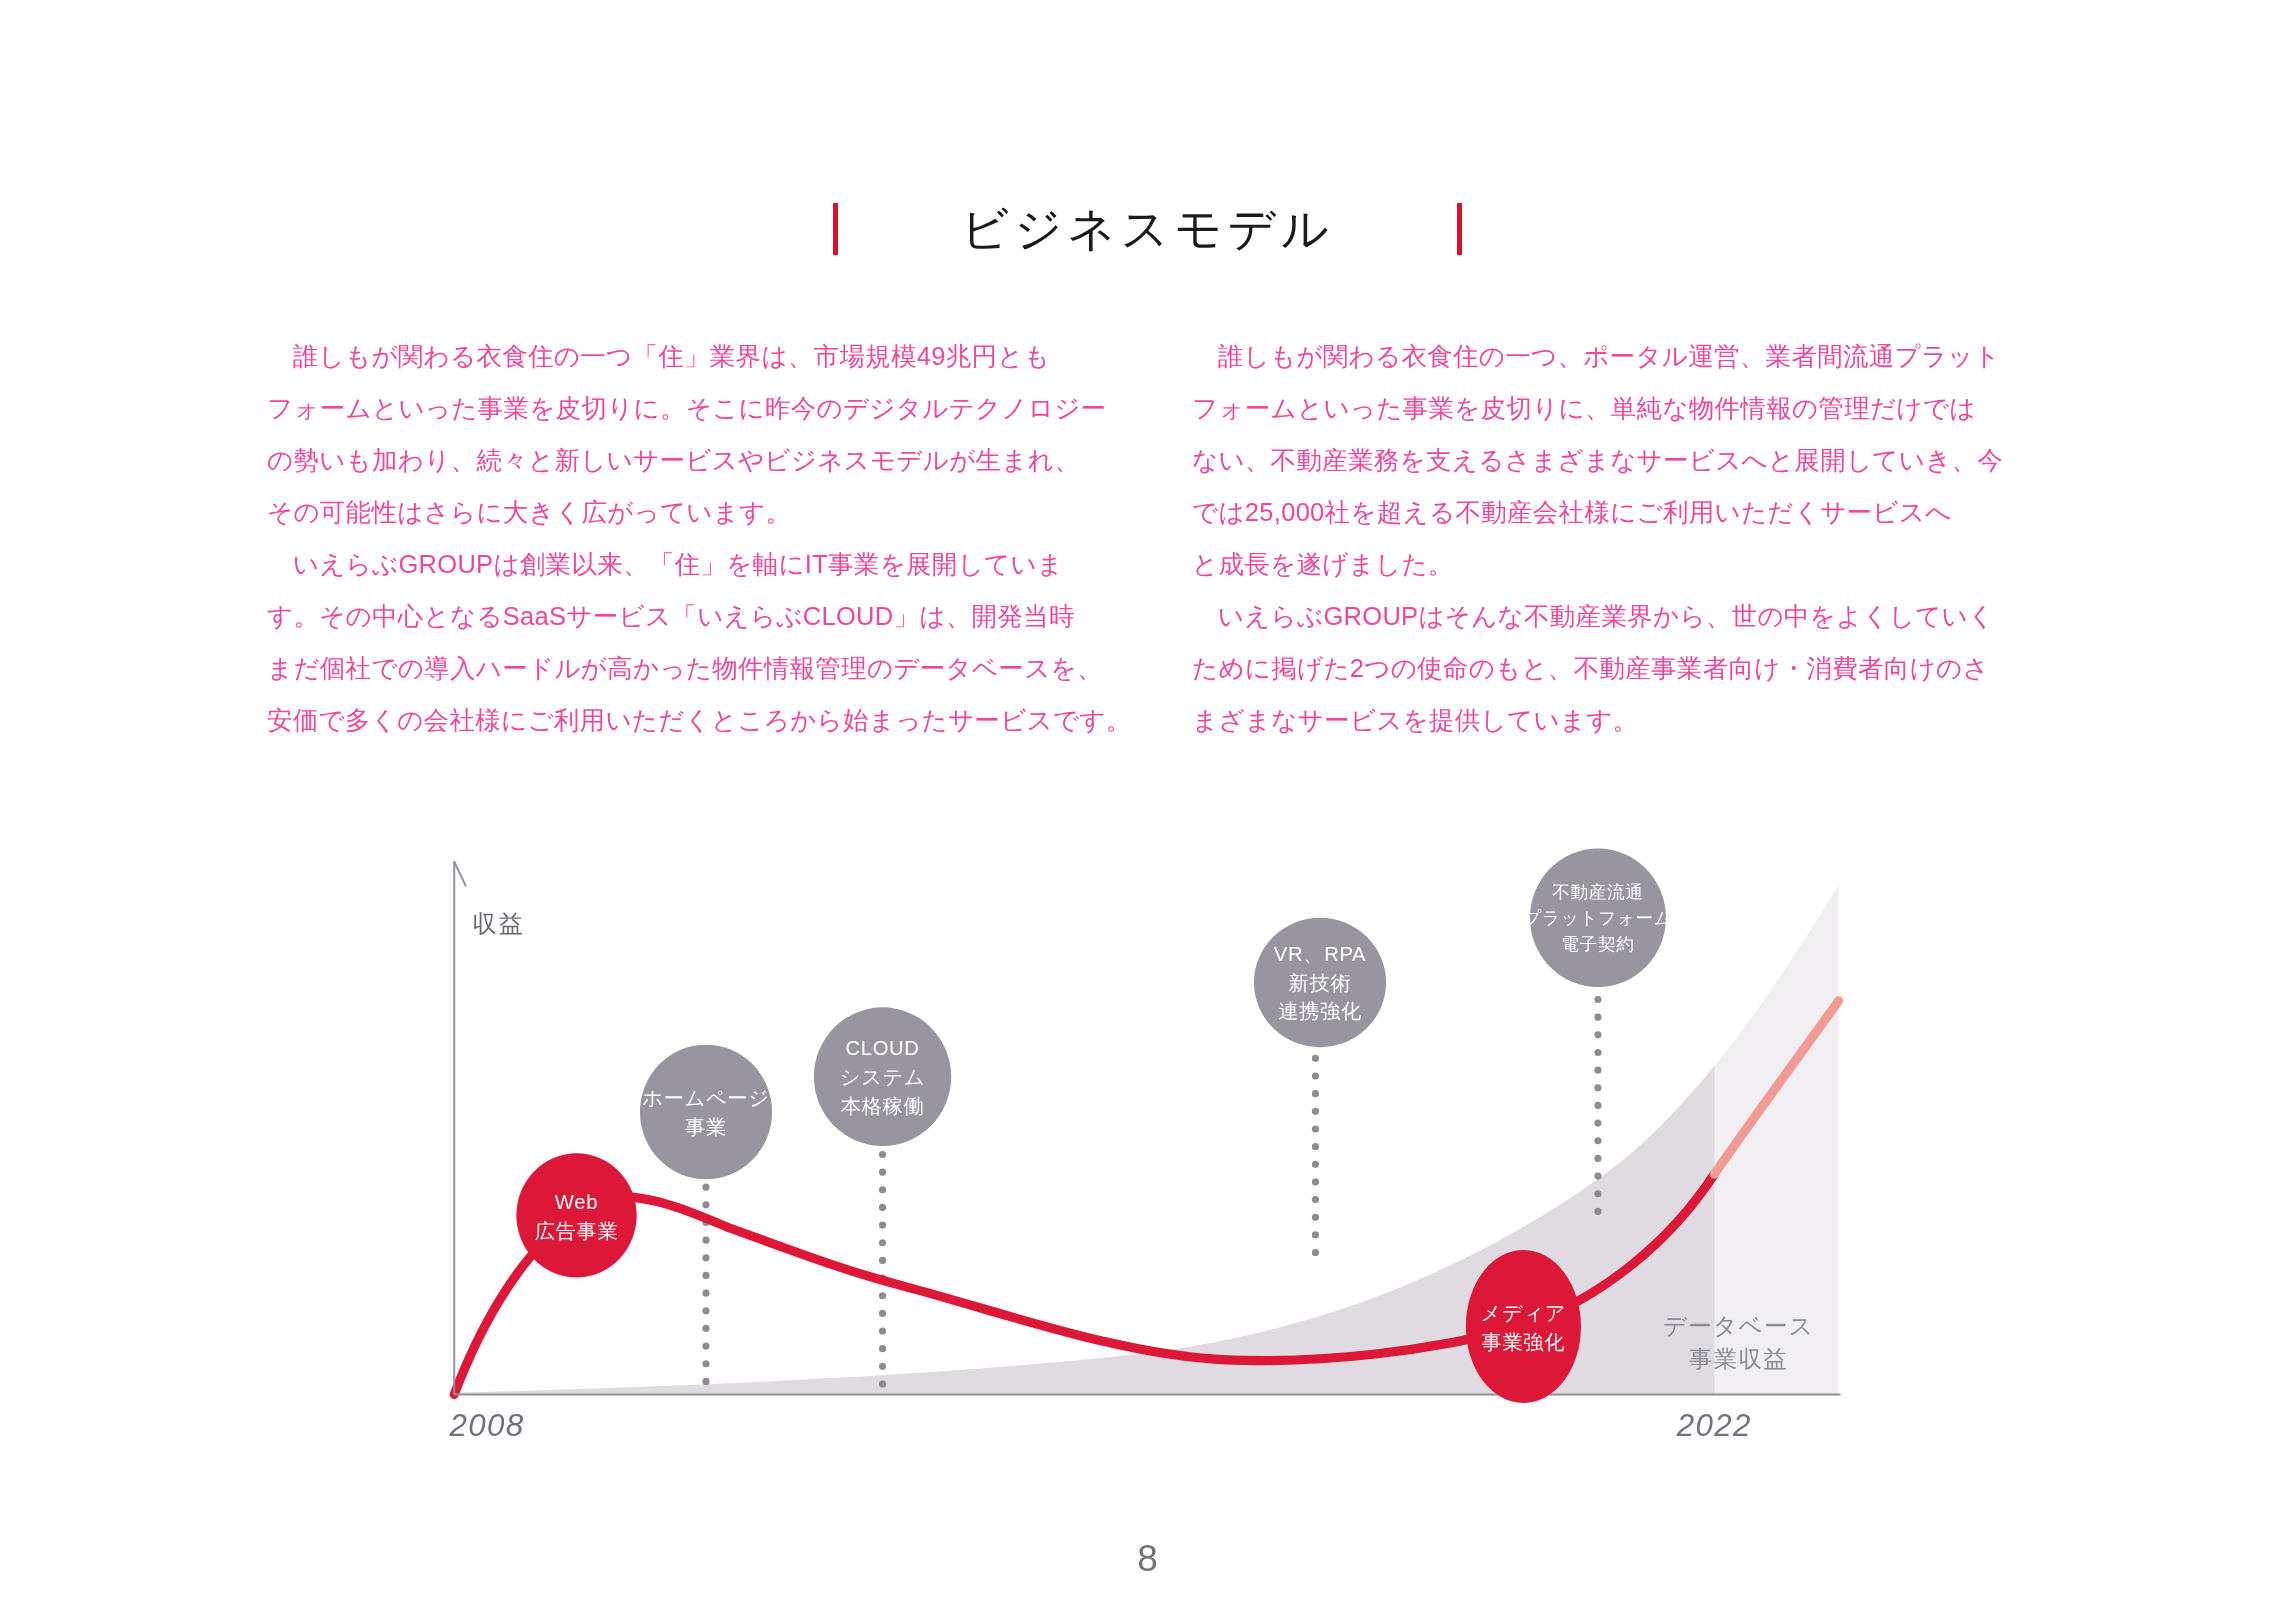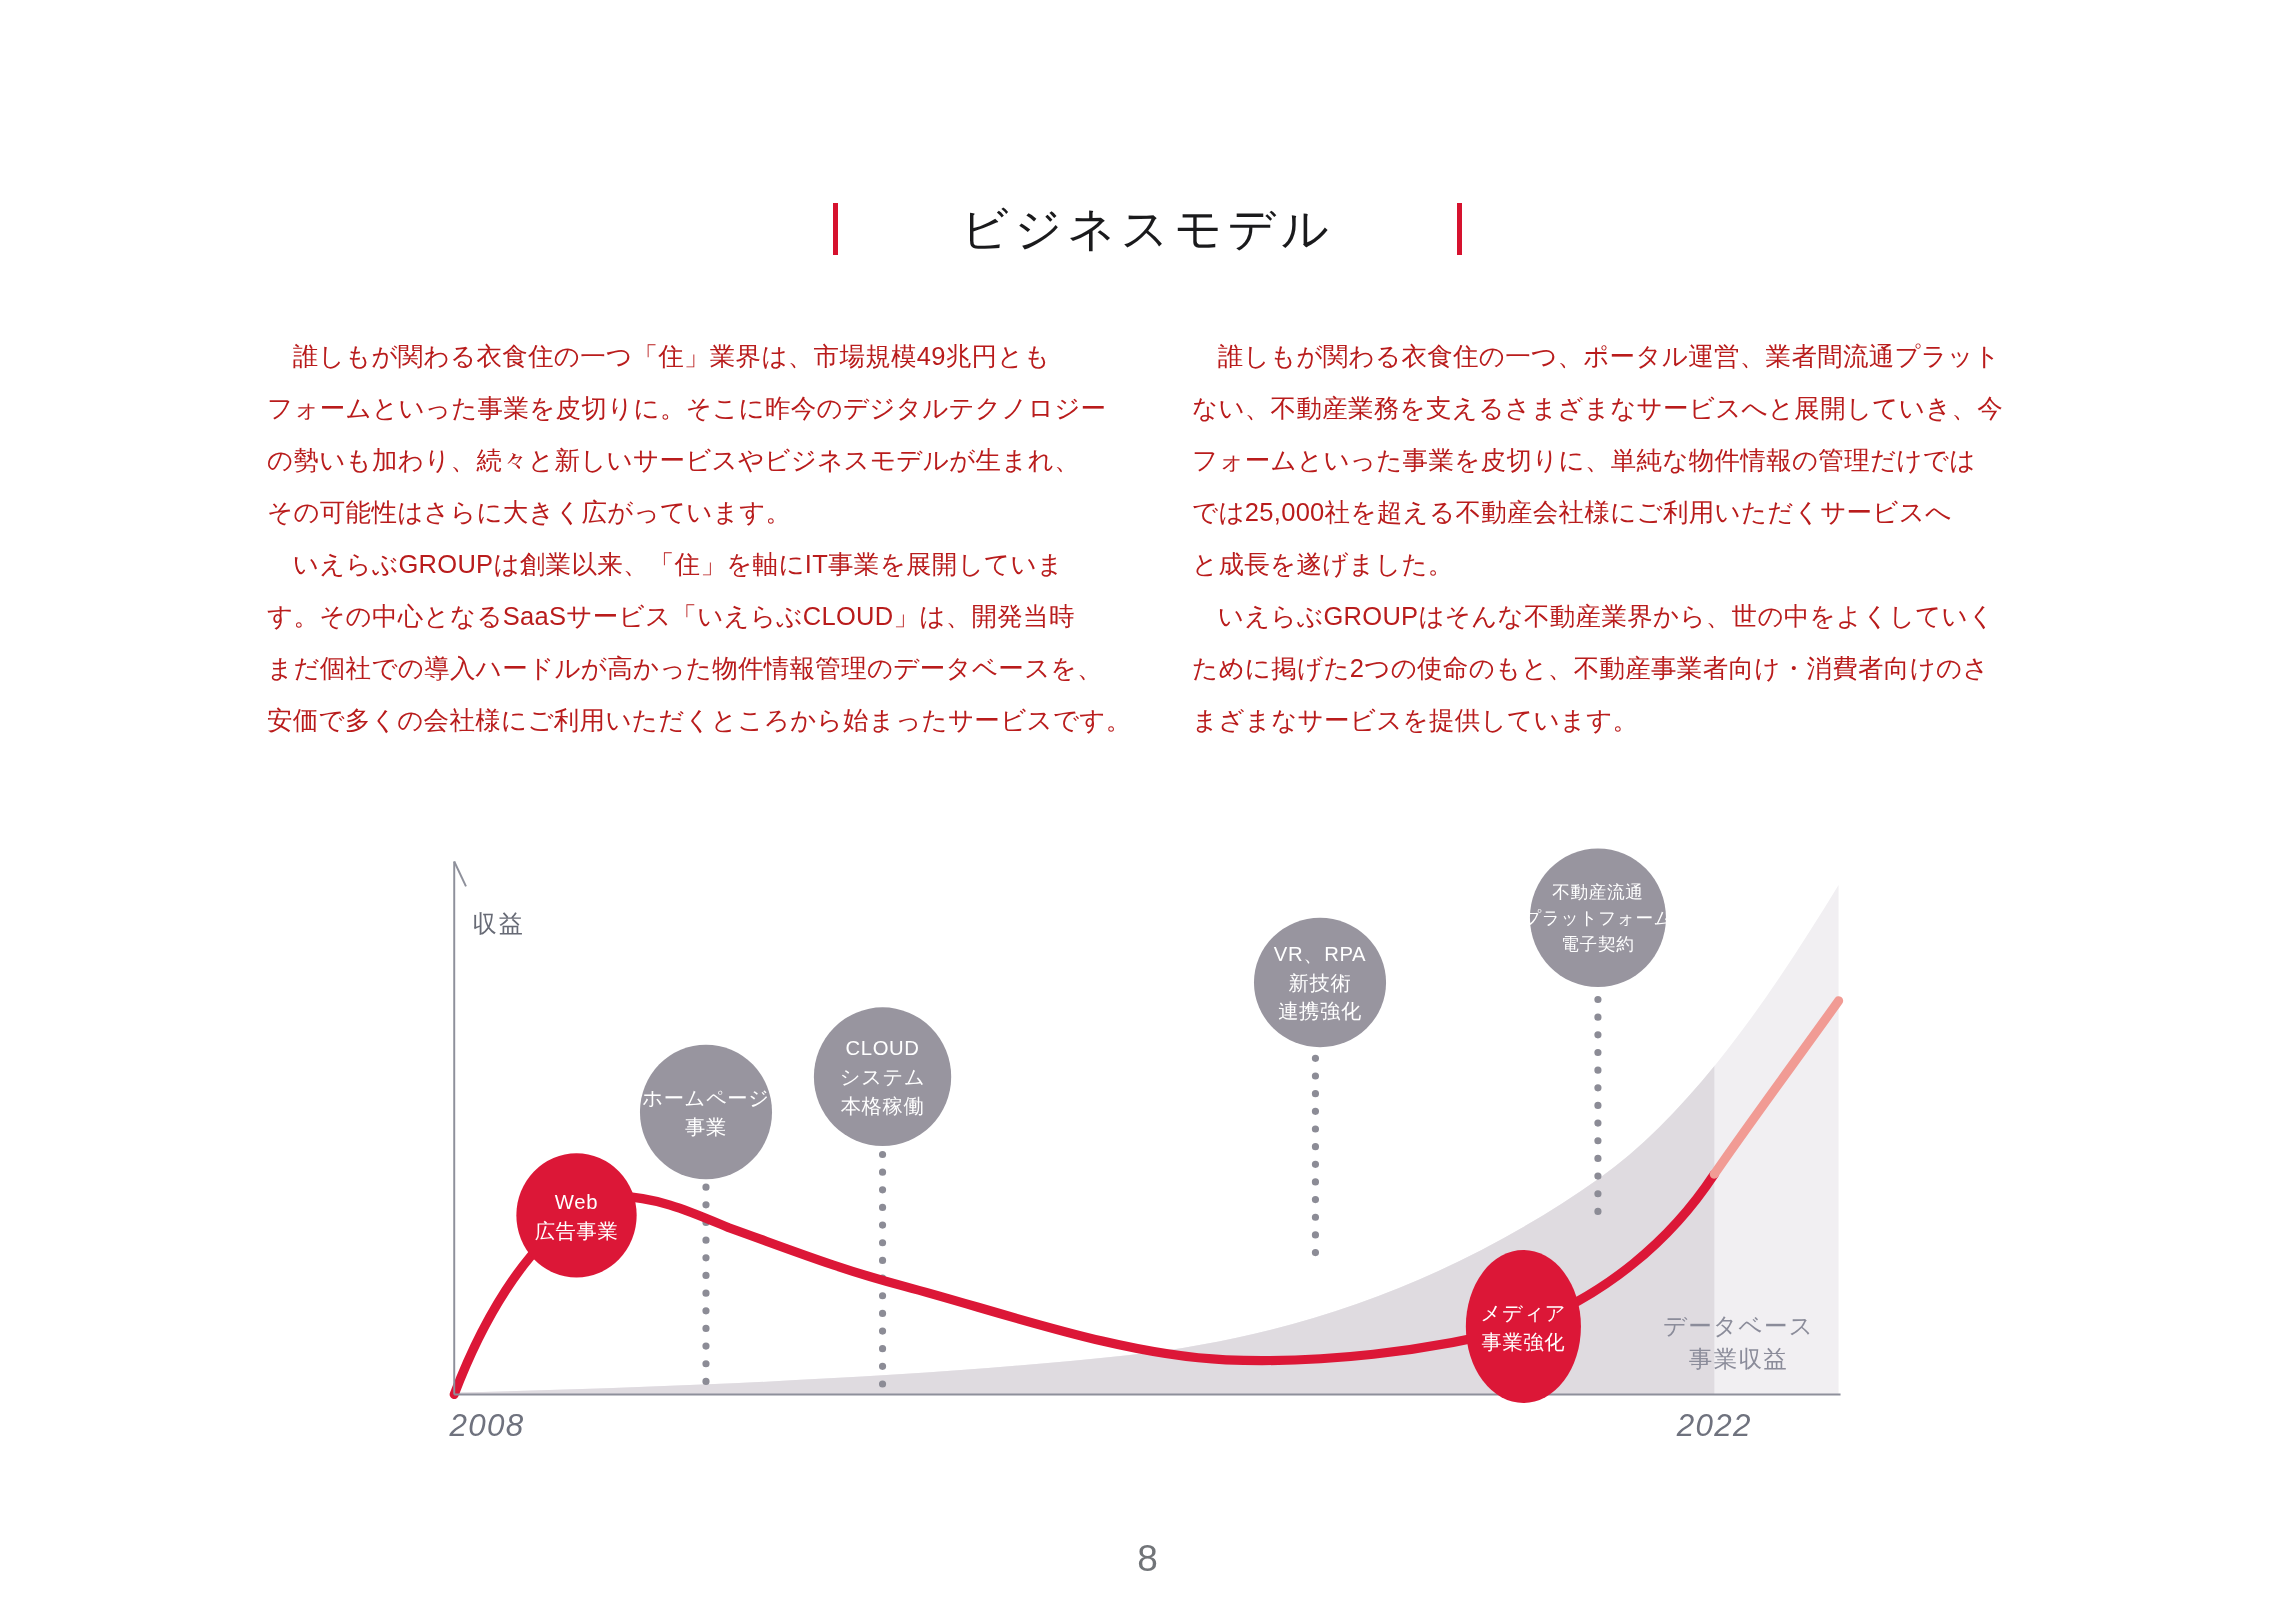--- a/index.html
+++ b/index.html
@@ -38,21 +38,21 @@
   .column{
     position:absolute;
     top:330px;
     width:880px;
   }
   .column.left{ left:267px; }
   .column.right{ left:1192px; }
   .text-line{
     font-size:25.5px;
     line-height:52px;
-    color:#b91c1c;
+    color:#ec4899;
     letter-spacing:0.3px;
     white-space:nowrap;
   }
   
   .chart-wrap{
     position:absolute;
     left:447px; top:855px;
     width:1440px; height:667px;
   }
   .chart-wrap svg{ overflow:visible; display:block; }
@@ -99,22 +99,22 @@
     <div class="text-line">の勢いも加わり、続々と新しいサービスやビジネスモデルが生まれ、</div>
     <div class="text-line">その可能性はさらに大きく広がっています。</div>
     <div class="text-line">　いえらぶGROUPは創業以来、「住」を軸にIT事業を展開していま</div>
     <div class="text-line">す。その中心となるSaaSサービス「いえらぶCLOUD」は、開発当時</div>
     <div class="text-line">まだ個社での導入ハードルが高かった物件情報管理のデータベースを、</div>
     <div class="text-line">安価で多くの会社様にご利用いただくところから始まったサービスです。</div>
   </section>
 
   <section class="column right">
     <div class="text-line">　誰しもが関わる衣食住の一つ、ポータル運営、業者間流通プラット</div>
+    <div class="text-line">フォームといった事業を皮切りに、単純な物件情報の管理だけでは</div>
     <div class="text-line">ない、不動産業務を支えるさまざまなサービスへと展開していき、今</div>
-    <div class="text-line">フォームといった事業を皮切りに、単純な物件情報の管理だけでは</div>
     <div class="text-line">では25,000社を超える不動産会社様にご利用いただくサービスへ</div>
     <div class="text-line">と成長を遂げました。</div>
     <div class="text-line">　いえらぶGROUPはそんな不動産業界から、世の中をよくしていく</div>
     <div class="text-line">ために掲げた2つの使命のもと、不動産事業者向け・消費者向けのさ</div>
     <div class="text-line">まざまなサービスを提供しています。</div>
   </section>
 
   <section class="chart-wrap">
     <svg width="1440" height="667" viewBox="0 0 2200 1020" xmlns="http://www.w3.org/2000/svg">
       <defs>

